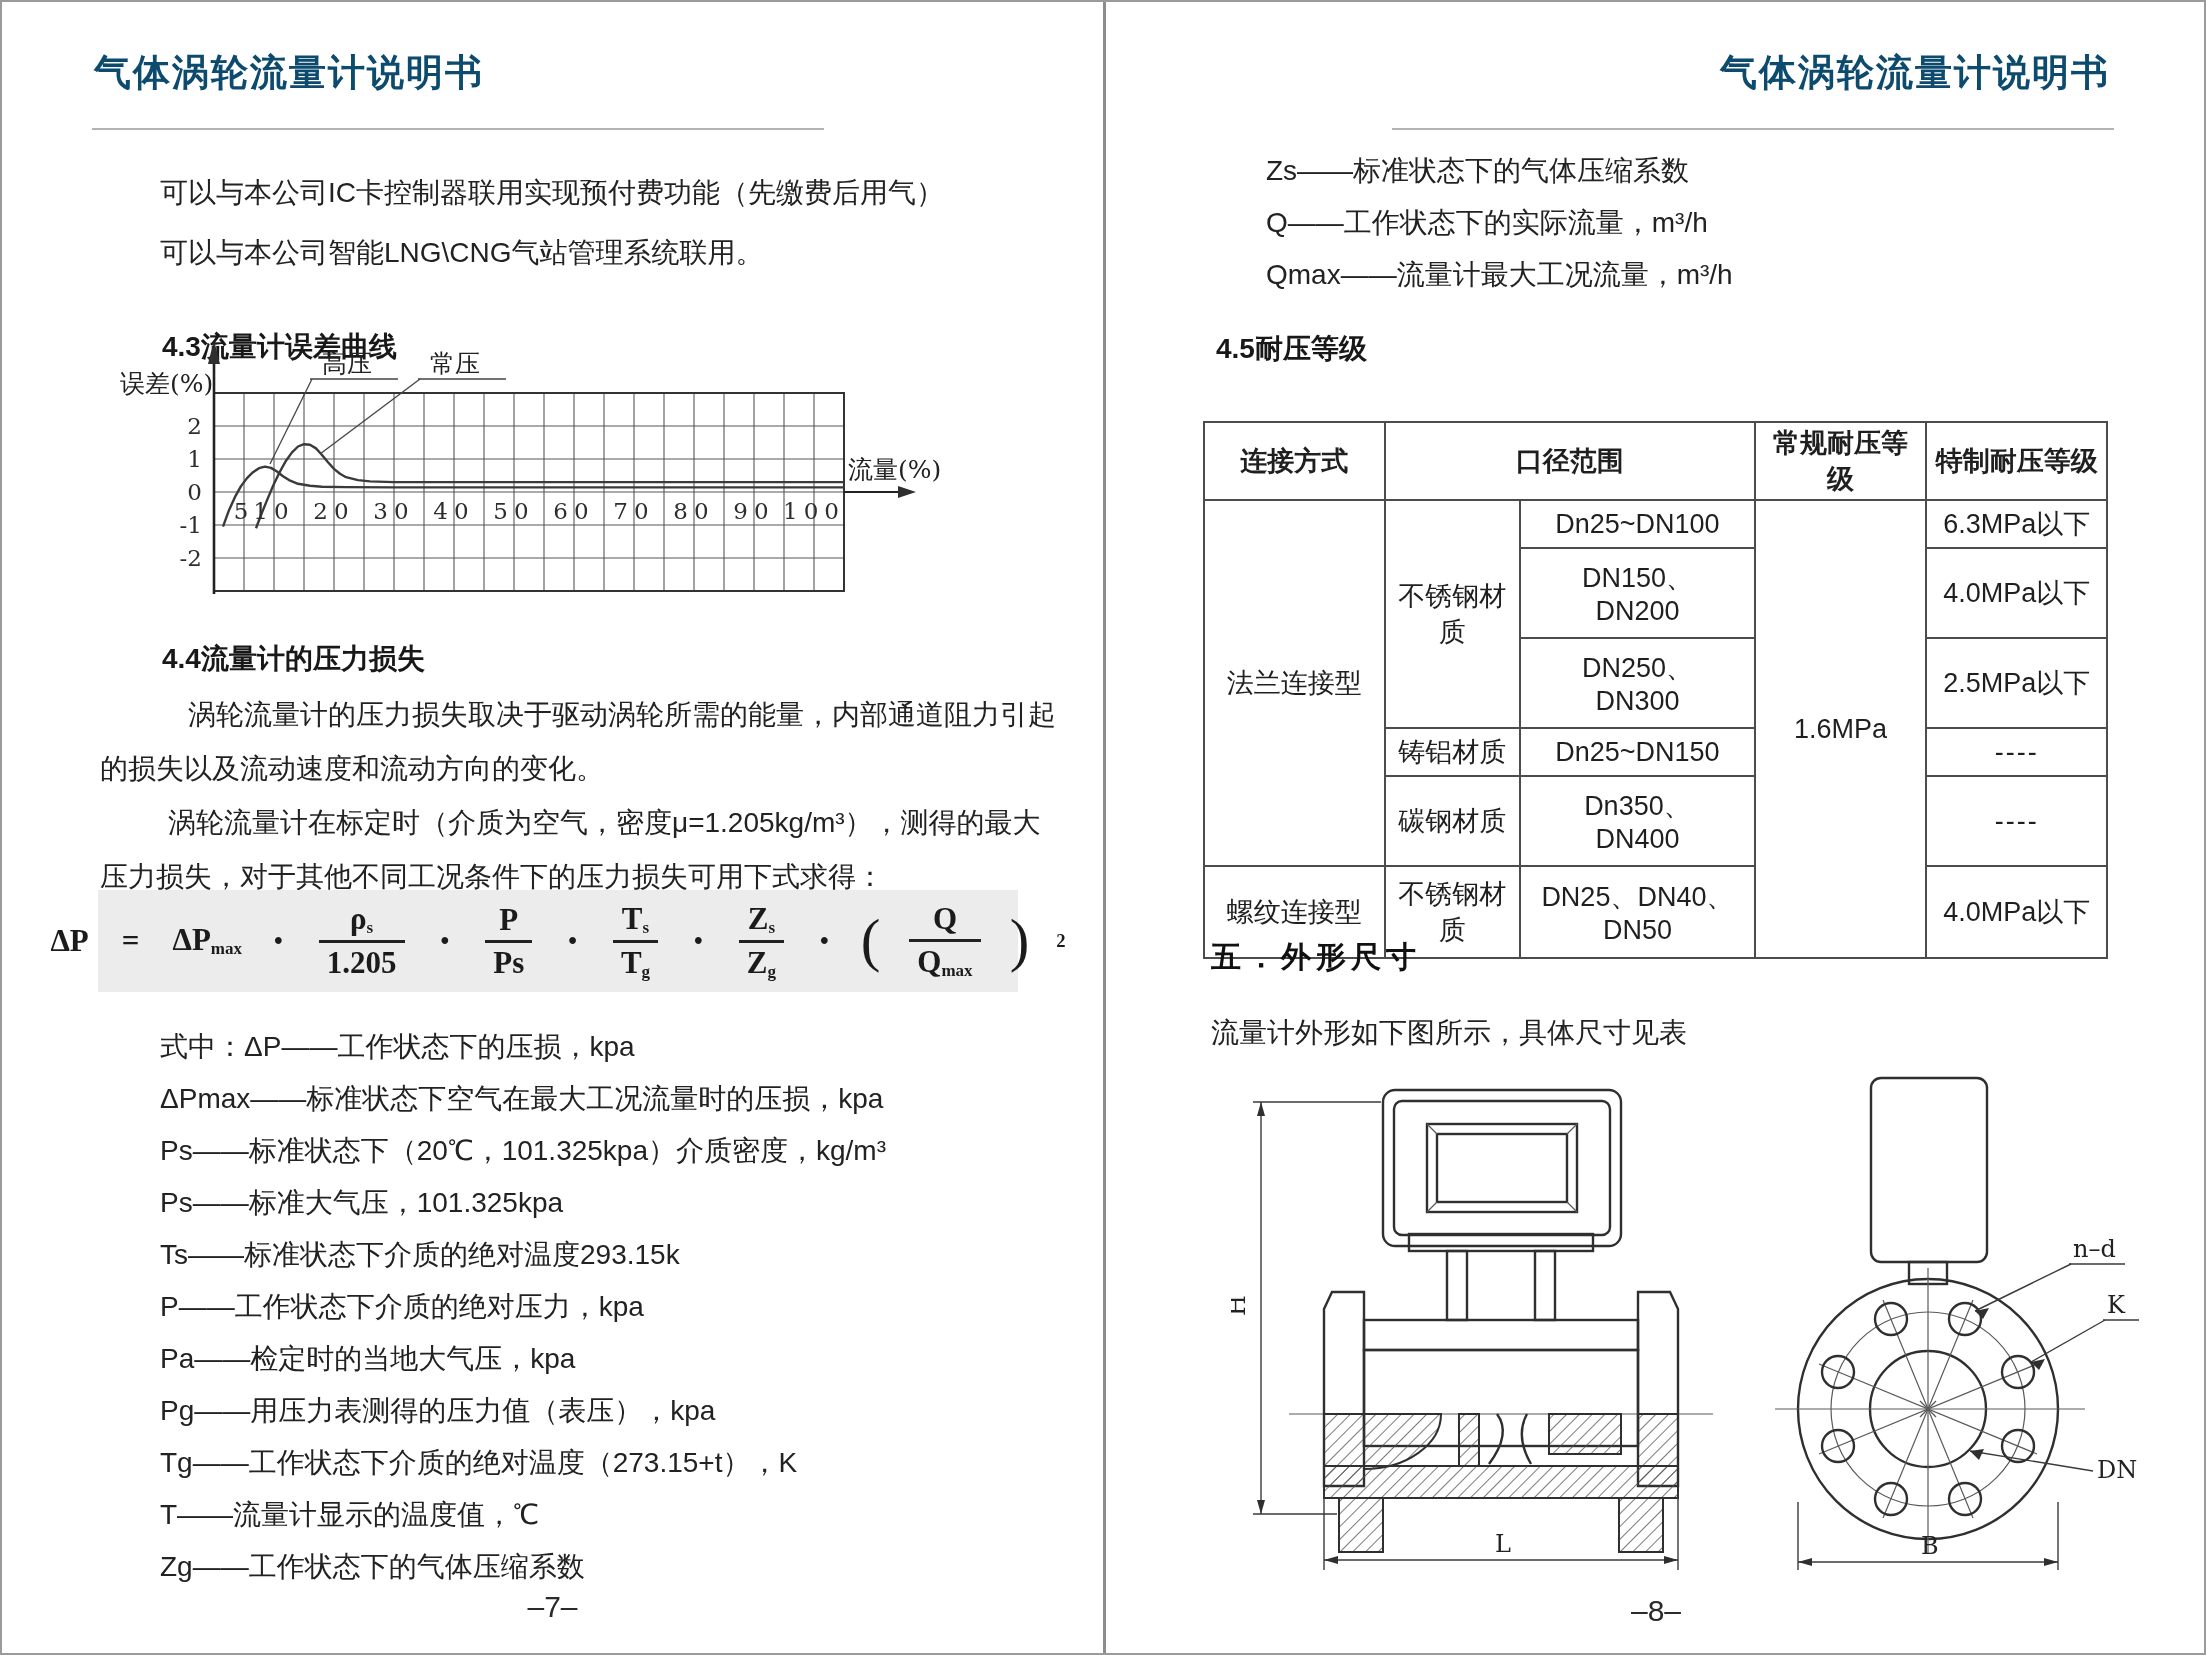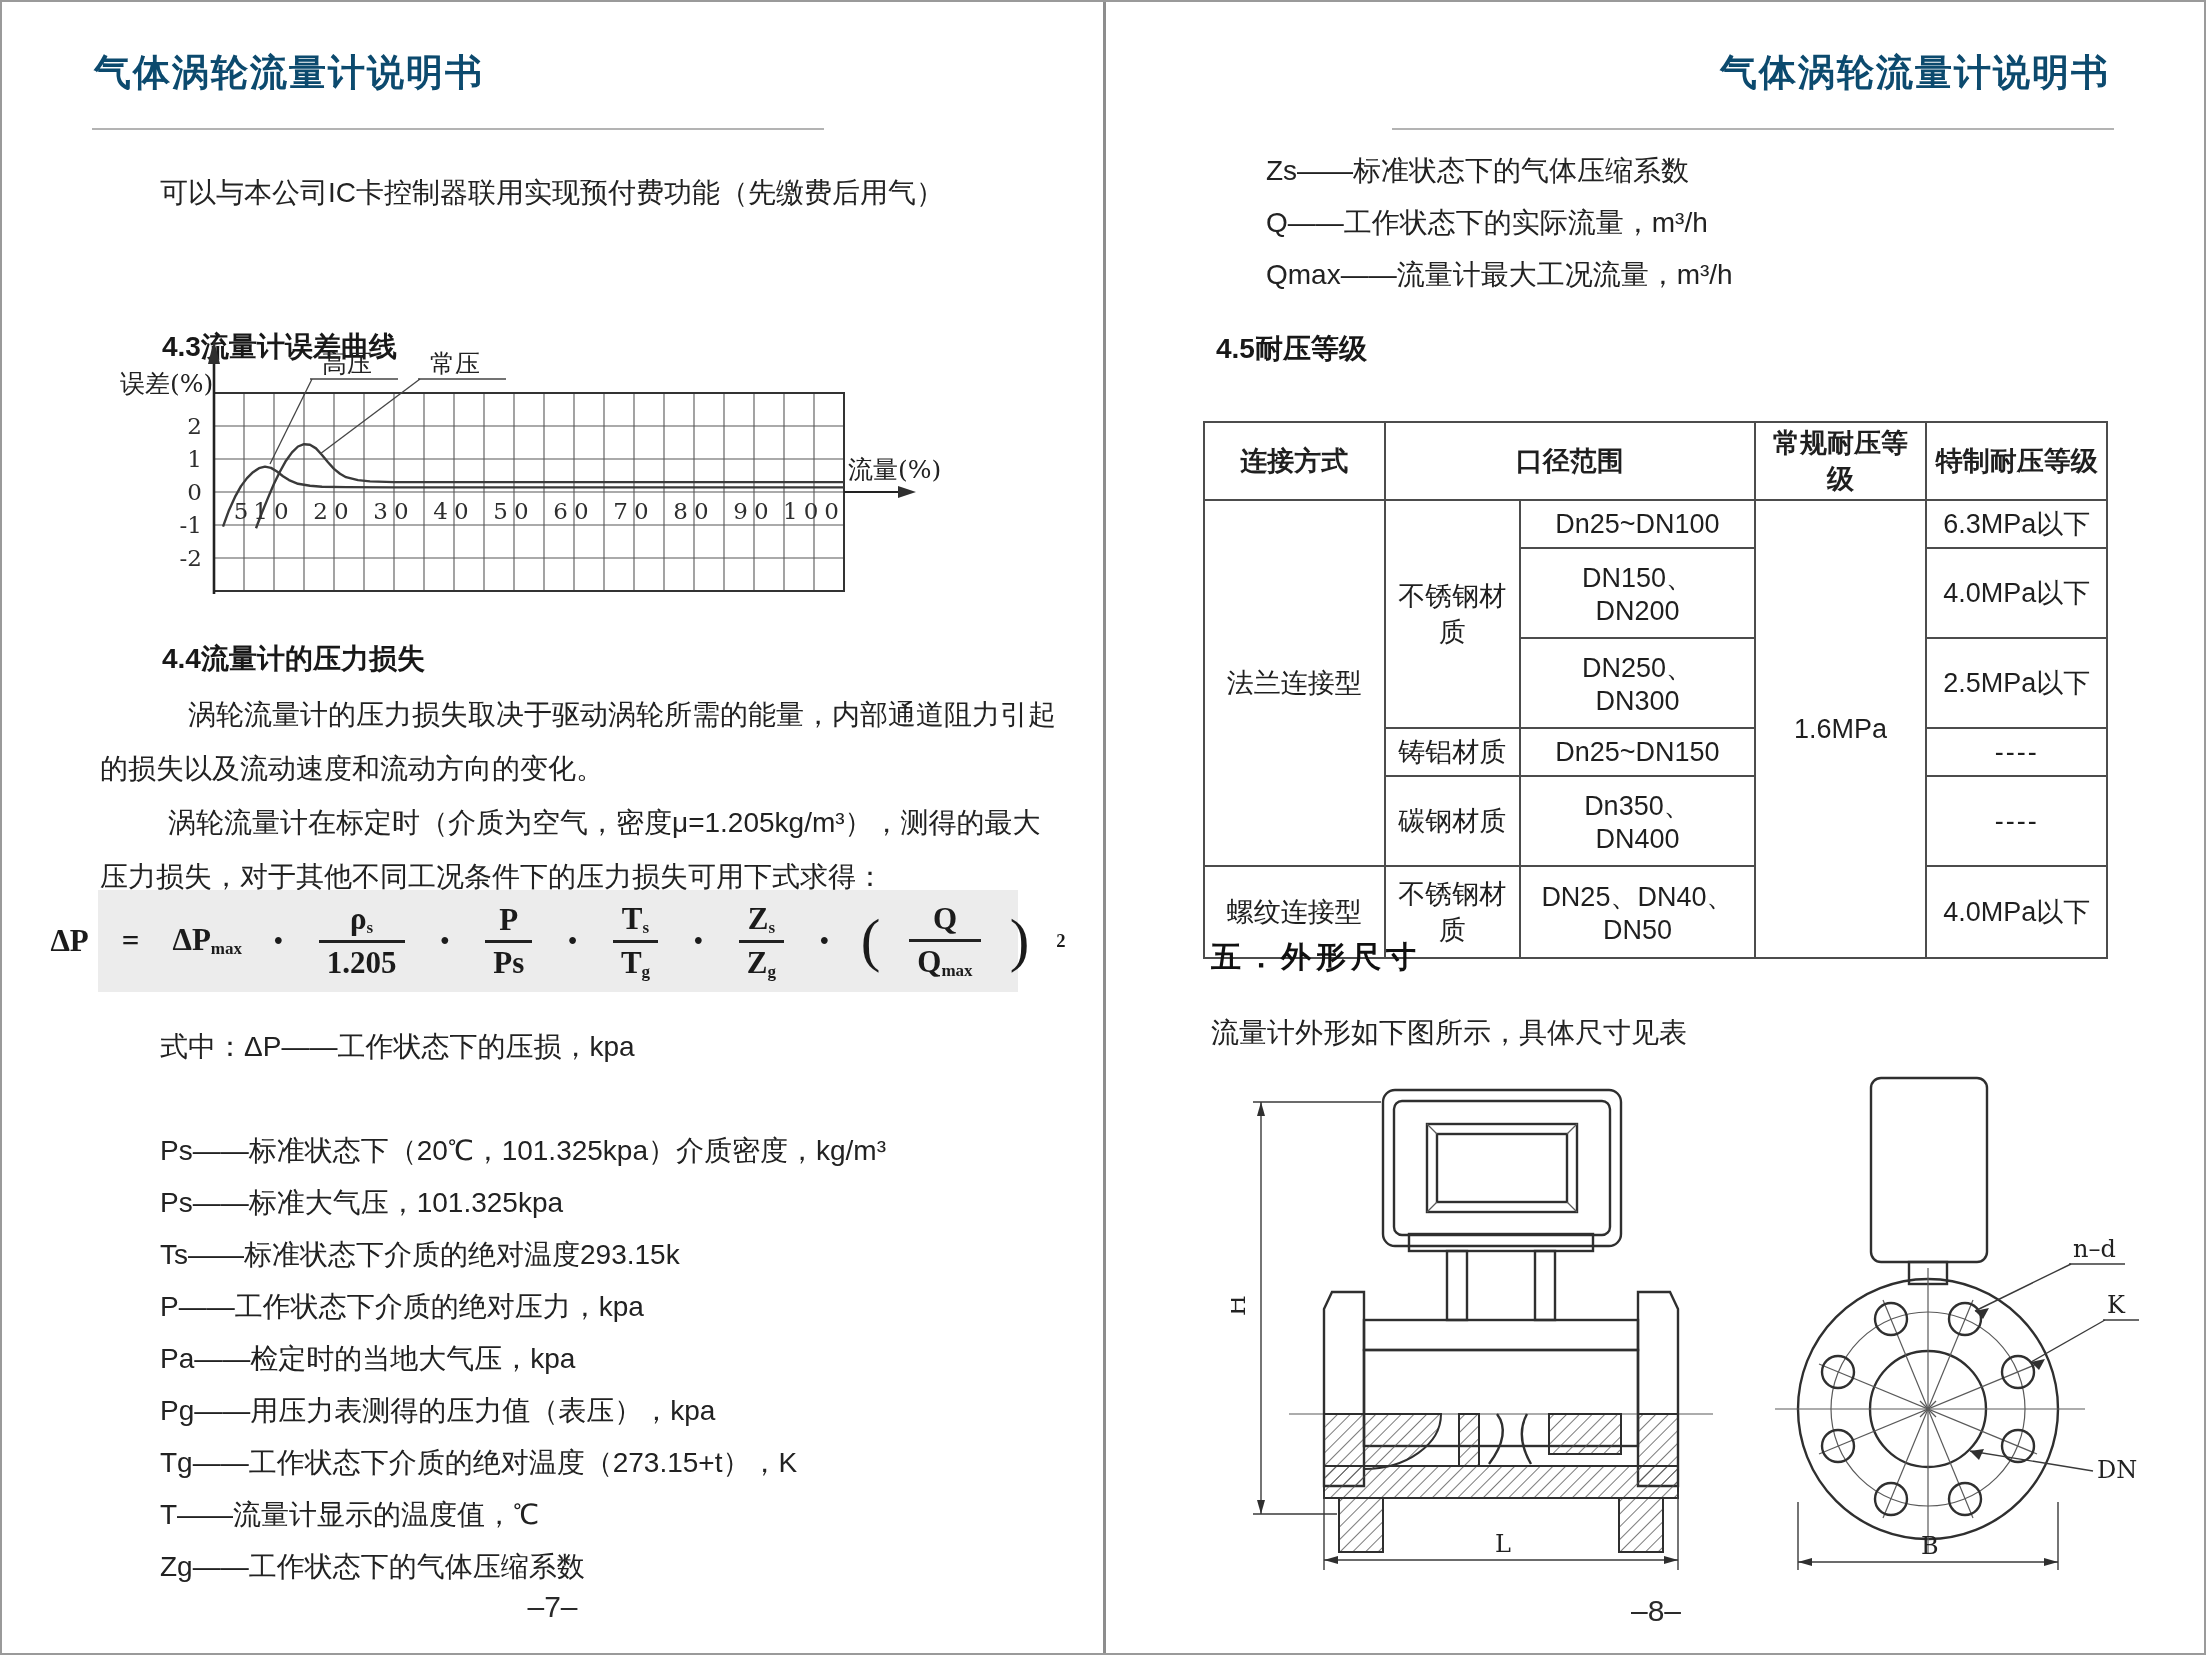--- a/index.html
+++ b/index.html
@@ -56,20 +56,21 @@
 <body>
 
 <div class="sheet">
   <div class="divider"></div>
 
   <div class="page page-left">
     <div class="abs doc-title" style="left:92px;top:46px;">气体涡轮流量计说明书</div>
     <div class="abs rule" style="left:90px;top:126px;width:732px;"></div>
 
     <div class="abs body-text" style="left:158px;top:172px;">可以与本公司IC卡控制器联用实现预付费功能（先缴费后用气）</div>
+    <div class="abs body-text" style="left:158px;top:232px;">可以与本公司智能LNG\CNG气站管理系统联用。</div>
 
     <div class="abs heading" style="left:160px;top:288px;margin-top:38px;">4.3流量计误差曲线</div>
 
     <svg id="error-chart" class="abs" style="left:102px;top:330px;" width="880" height="300" viewBox="0 0 880 300">
       <g id="chart-grid">
           <line x1="110" y1="61" x2="110" y2="259" class="gl"></line>
           <line x1="140" y1="61" x2="140" y2="259" class="gl"></line>
           <line x1="170" y1="61" x2="170" y2="259" class="gl"></line>
           <line x1="200" y1="61" x2="200" y2="259" class="gl"></line>
           <line x1="230" y1="61" x2="230" y2="259" class="gl"></line>
@@ -177,20 +178,21 @@
       <span class="paren">(</span>
       <span class="frac">
         <span class="num">Q</span>
         <span class="den"><span>Q</span><span class="fsub">max</span></span>
       </span>
       <span class="paren">)</span>
       <span class="fexp">2</span>
     </div>
 
     <div class="abs body-text" style="left:158px;top:1026px;">式中：ΔP——工作状态下的压损，kpa</div>
+    <div class="abs body-text" style="left:158px;top:1078px;">ΔPmax——标准状态下空气在最大工况流量时的压损，kpa</div>
     <div class="abs body-text" style="left:158px;top:1130px;">Ps——标准状态下（20℃，101.325kpa）介质密度，kg/m³</div>
     <div class="abs body-text" style="left:158px;top:1182px;">Ps——标准大气压，101.325kpa</div>
     <div class="abs body-text" style="left:158px;top:1234px;">Ts——标准状态下介质的绝对温度293.15k</div>
     <div class="abs body-text" style="left:158px;top:1286px;">P——工作状态下介质的绝对压力，kpa</div>
     <div class="abs body-text" style="left:158px;top:1338px;">Pa——检定时的当地大气压，kpa</div>
     <div class="abs body-text" style="left:158px;top:1390px;">Pg——用压力表测得的压力值（表压），kpa</div>
     <div class="abs body-text" style="left:158px;top:1442px;">Tg——工作状态下介质的绝对温度（273.15+t），K</div>
     <div class="abs body-text" style="left:158px;top:1494px;">T——流量计显示的温度值，℃</div>
     <div class="abs body-text" style="left:158px;top:1546px;">Zg——工作状态下的气体压缩系数</div>
 

